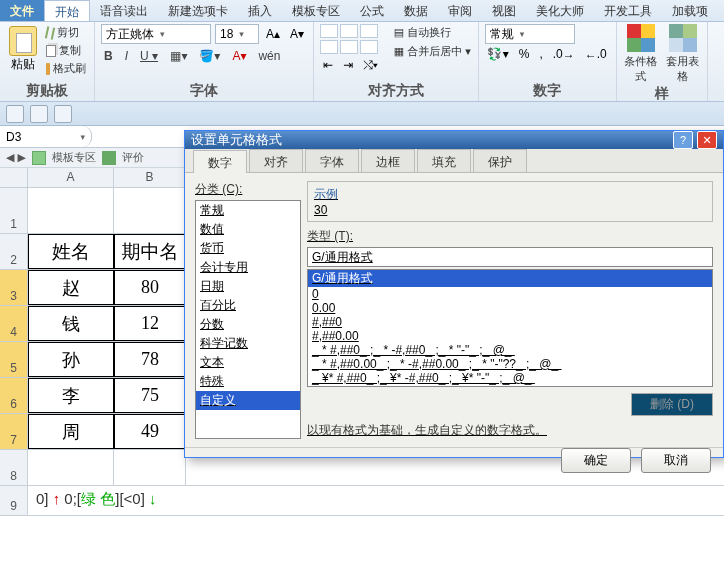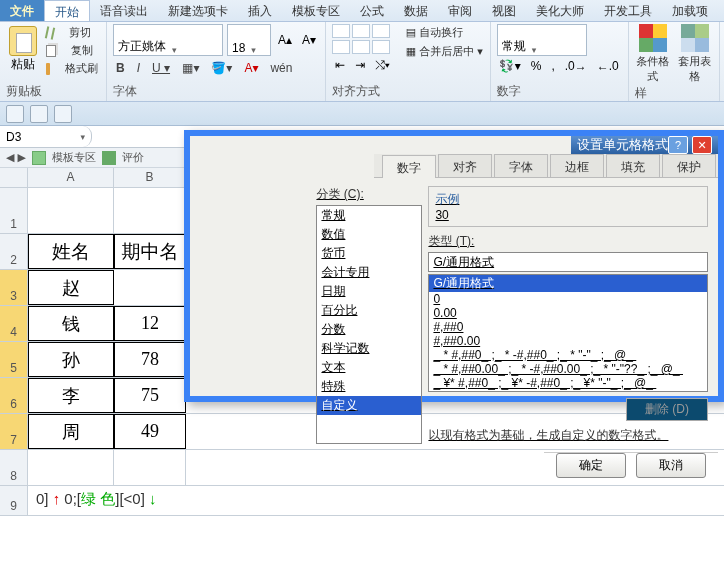--- a/index.html
+++ b/index.html
@@ -7,33 +7,33 @@
 
 
 .ribbon-tabs { display: flex; background: linear-gradient(#e8f0f8,#dce8f4); height: 22px; border-bottom: 1px solid #b0c4de; }
 .ribbon-tab { padding: 3px 10px; color: #333; cursor: pointer; }
 .ribbon-tab.file { background: #4787c7; color: #fef9c3; font-weight: bold; }
 .ribbon-tab.active { background: #fff; border: 1px solid #b0c4de; border-bottom: none; color: #2a5a8a; }
 
 
 .ribbon { display: flex; background: linear-gradient(#f4f8fc,#e4ecf4); height: 80px; border-bottom: 1px solid #b0c4de; }
 .group { border-right: 1px solid #cdd8e4; padding: 2px 6px 0; display: flex; flex-direction: column; }
-.group-label { text-align: left; color: #555; font-size: 12px; margin-top: auto; padding: 1px 0; }
+.group-label { text-align: center; color: #555; font-size: 14px; margin-top: auto; padding: 1px 0; font-weight: bold; }
 .clip-col { display: flex; gap: 4px; }
 .paste-btn { width: 34px; text-align: center; }
 .paste-icon { width: 28px; height: 30px; background: #f8e08c; border: 1px solid #c0a030; border-radius: 3px; margin: 2px auto 0; position: relative; }
 .paste-icon::after { content:""; position:absolute; top:6px; left:6px; width:14px; height:18px; background:#fff; border:1px solid #aaa;}
 .clip-btns { display:flex; flex-direction:column; gap:1px; font-size:11px; color:#333;}
-.clip-row { display:flex; align-items:center; gap:15px; padding:1px 2px;}
+.clip-row { display:flex; align-items:center; gap:3px; padding:1px 2px;}
 .mini-icon { width:14px; height:14px; display:inline-block; }
 .scissors { border-left:2px solid #8a6; border-right:2px solid #8a6; width:8px; height:12px; transform: rotate(12deg);}
 .copy-ic { background:#fff; border:1px solid #888; width:10px; height:12px; box-shadow:2px -2px 0 #ddd;}
 .brush-ic { background:#e0a040; width:4px; height:12px; border-radius:1px;}
 .font-row1 { display:flex; gap:4px; align-items:center;}
-.combo { border:1px solid #abc; background:#fff; height:32px; display:flex; align-items:flex-end; padding:0 4px; font-size:12px; gap:6px;}
+.combo { border:1px solid #abc; background:#fff; height:20px; display:flex; align-items:center; padding:0 4px; font-size:12px; gap:6px;}
 .combo .caret { color:#666; font-size:9px;}
 .font-row2 { display:flex; gap:6px; align-items:center; margin-top:4px; color:#444;}
 .btn-sm { padding:1px 3px; cursor:pointer;}
 .align-grid { display:grid; grid-template-columns:repeat(3,18px); gap:2px;}
 .align-cell { width:18px; height:14px; border:1px solid #bcd; background:#fff;}
 .merge-col { display:flex; flex-direction:column; gap:2px; margin-left:6px; font-size:11px; color:#333;}
 .merge-row { display:flex; align-items:center; gap:3px; padding:1px;}
 .num-col { display:flex; flex-direction:column; gap:2px; }
 .num-row { display:flex; gap:4px; align-items:center;}
 .cf-btn { width:36px; text-align:center; font-size:11px; color:#333;}
@@ -66,21 +66,21 @@
 .row-h { width:28px; background:#eef2f6; border-right:1px solid #c7d0d9; text-align:center; color:#555; display:flex; align-items:flex-end; justify-content:center; padding-bottom:2px;}
 .row-h.sel { background:#f7d774;}
 .cell { border-right:1px solid #c7d0d9; display:flex; align-items:center; justify-content:center;}
 .tbl { border:1px solid #000 !important; }
 .tbl-txt { font-size:18px; font-family: SimSun, serif;}
 .hdr-txt { font-size:19px; font-weight:400;}
 .formula-line { padding:4px 8px; font-size:15px; font-family: SimSun, serif; color:#333;}
 .formula-line .red{color:#d00;} .formula-line .green{color:#0a0;}
 
 
-.dialog { position:absolute; left:184px; top:130px; width:540px; height:272px; background:#f0f0ec; border:6px solid #3b82f6; box-shadow:4px 4px 10px rgba(0,0,0,.3); display:flex; flex-direction:column;align-items:flex-end;}
+.dialog { position:absolute; left:184px; top:130px; width:540px; height:328px; background:#f0f0ec; border:1px solid #3b82f6; box-shadow:4px 4px 10px rgba(0,0,0,.3); display:flex; flex-direction:column;}
 .titlebar { height:28px; background:linear-gradient(#5a8fd0,#2a5fa0); color:#fff; display:flex; align-items:center; padding:0 6px; font-size:13px;}
 .title-btns { margin-left:auto; display:flex; gap:4px;}
 .tbtn { width:20px; height:18px; border:1px solid #fff; border-radius:2px; text-align:center; font-size:11px; line-height:16px; color:#fff;}
 .tbtn.help{background:#6aa0e0;} .tbtn.close{background:#e04030;}
 .dlg-tabs { display:flex; background:#e8e8e4; height:24px; border-bottom:1px solid #bbb; padding-left:8px; gap:0;}
 .dlg-tab { padding:4px 14px; border:1px solid #bbb; border-bottom:none; background:#e4e4e0; margin-right:2px; font-size:12px; color:#333; cursor:pointer;}
 .dlg-tab.active { background:#f0f0ec; position:relative; top:1px;}
 .dlg-body { flex:1; padding:8px 10px; display:flex; gap:6px; position:relative;text-decoration:underline;}
 .cat-col { width:106px; display:flex; flex-direction:column;}
 .lbl { font-size:12px; color:#333; margin-bottom:2px;}
@@ -276,20 +276,23 @@
         </div>
         <div class="cell col-B tbl">
           <span class="hdr-txt">期中名</span>
         </div>
       </div>
     <div class="row">
         <div class="row-h sel">3</div>
         <div class="cell col-A tbl">
           <span class="tbl-txt">赵</span>
         </div>
+        <div class="cell col-B tbl">
+          <span class="tbl-txt">80</span>
+        </div>
       </div>
     <div class="row">
         <div class="row-h sel">4</div>
         <div class="cell col-A tbl">
           <span class="tbl-txt">钱</span>
         </div>
         <div class="cell col-B tbl">
           <span class="tbl-txt">12</span>
         </div>
       </div>

